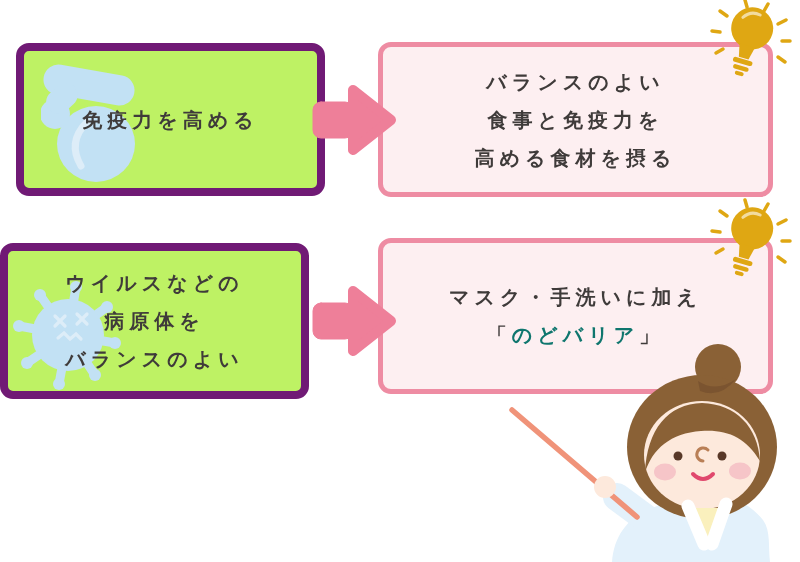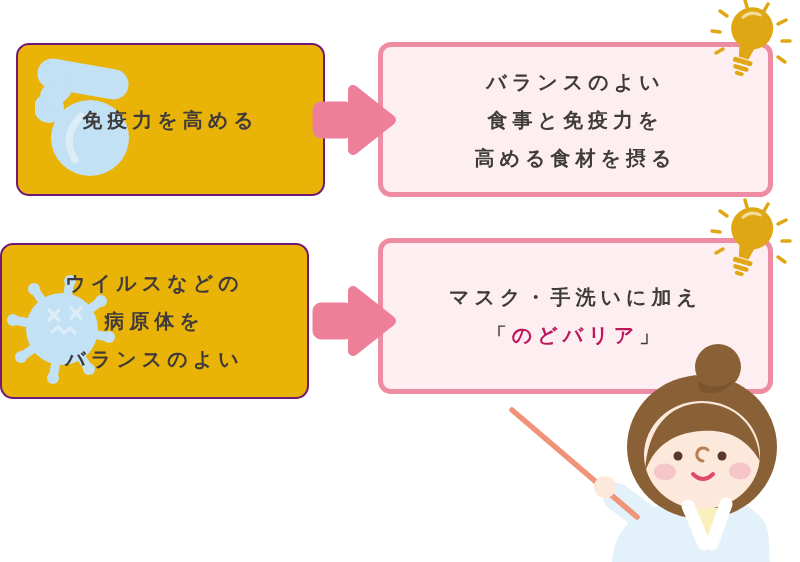--- a/index.html
+++ b/index.html
@@ -2,30 +2,30 @@
 <html><head>
 <meta charset="utf-8">
 <style>
   html,body { margin:0; padding:0; background:#ffffff; }
   .canvas {
     position:relative; width:800px; height:562px; background:#ffffff;
     overflow:hidden;
     font-family:"Liberation Sans","DejaVu Sans",sans-serif;
   }
   .box { position:absolute; border-radius:13px; box-sizing:border-box; }
-  .box.blue { border:2px solid #701a75; background:#eab308; }
+  .box.blue { border:8px solid #701a75; background:#bef264; }
   .box.pink { border:5px solid #ee8ca3; background:#fdeff1; }
   .bgicon { position:absolute; z-index:1; }
   .txt {
     position:absolute; inset:0; z-index:2;
     display:flex; flex-direction:column; align-items:center; justify-content:center;
     color:#3f3b3a; font-size:20px; font-weight:600;
     letter-spacing:5px; line-height:38px; text-align:center; white-space:nowrap;
   }
-  .kw { color:#be185d; font-weight:700; }
+  .kw { color:#0f766e; font-weight:700; }
   .arrow { position:absolute; z-index:3; }
   .bulb { position:absolute; z-index:4; }
   .char { position:absolute; z-index:5; }
 </style>
 </head>
 <body>
 
 <div class="canvas">
 
   <div class="box blue" style="left:16px;top:43px;width:309px;height:153px;">

